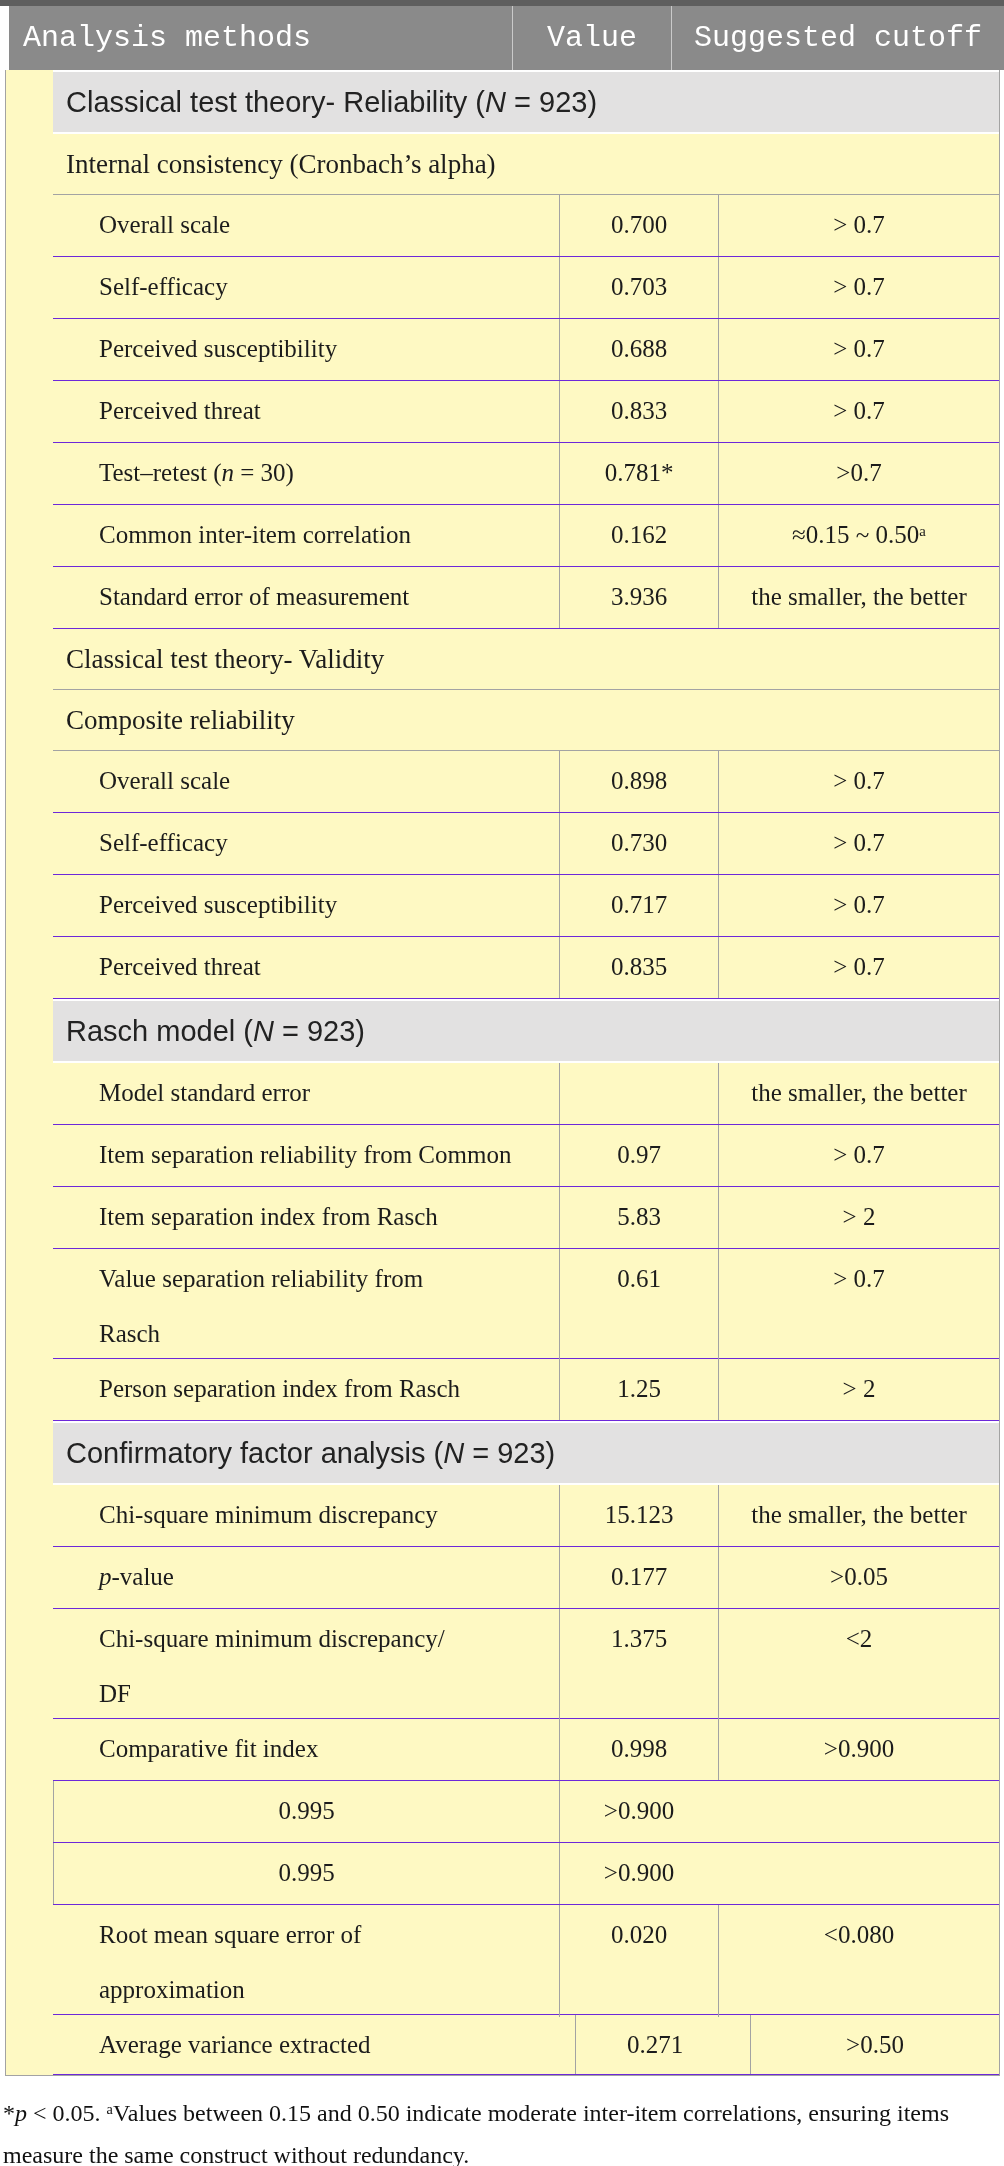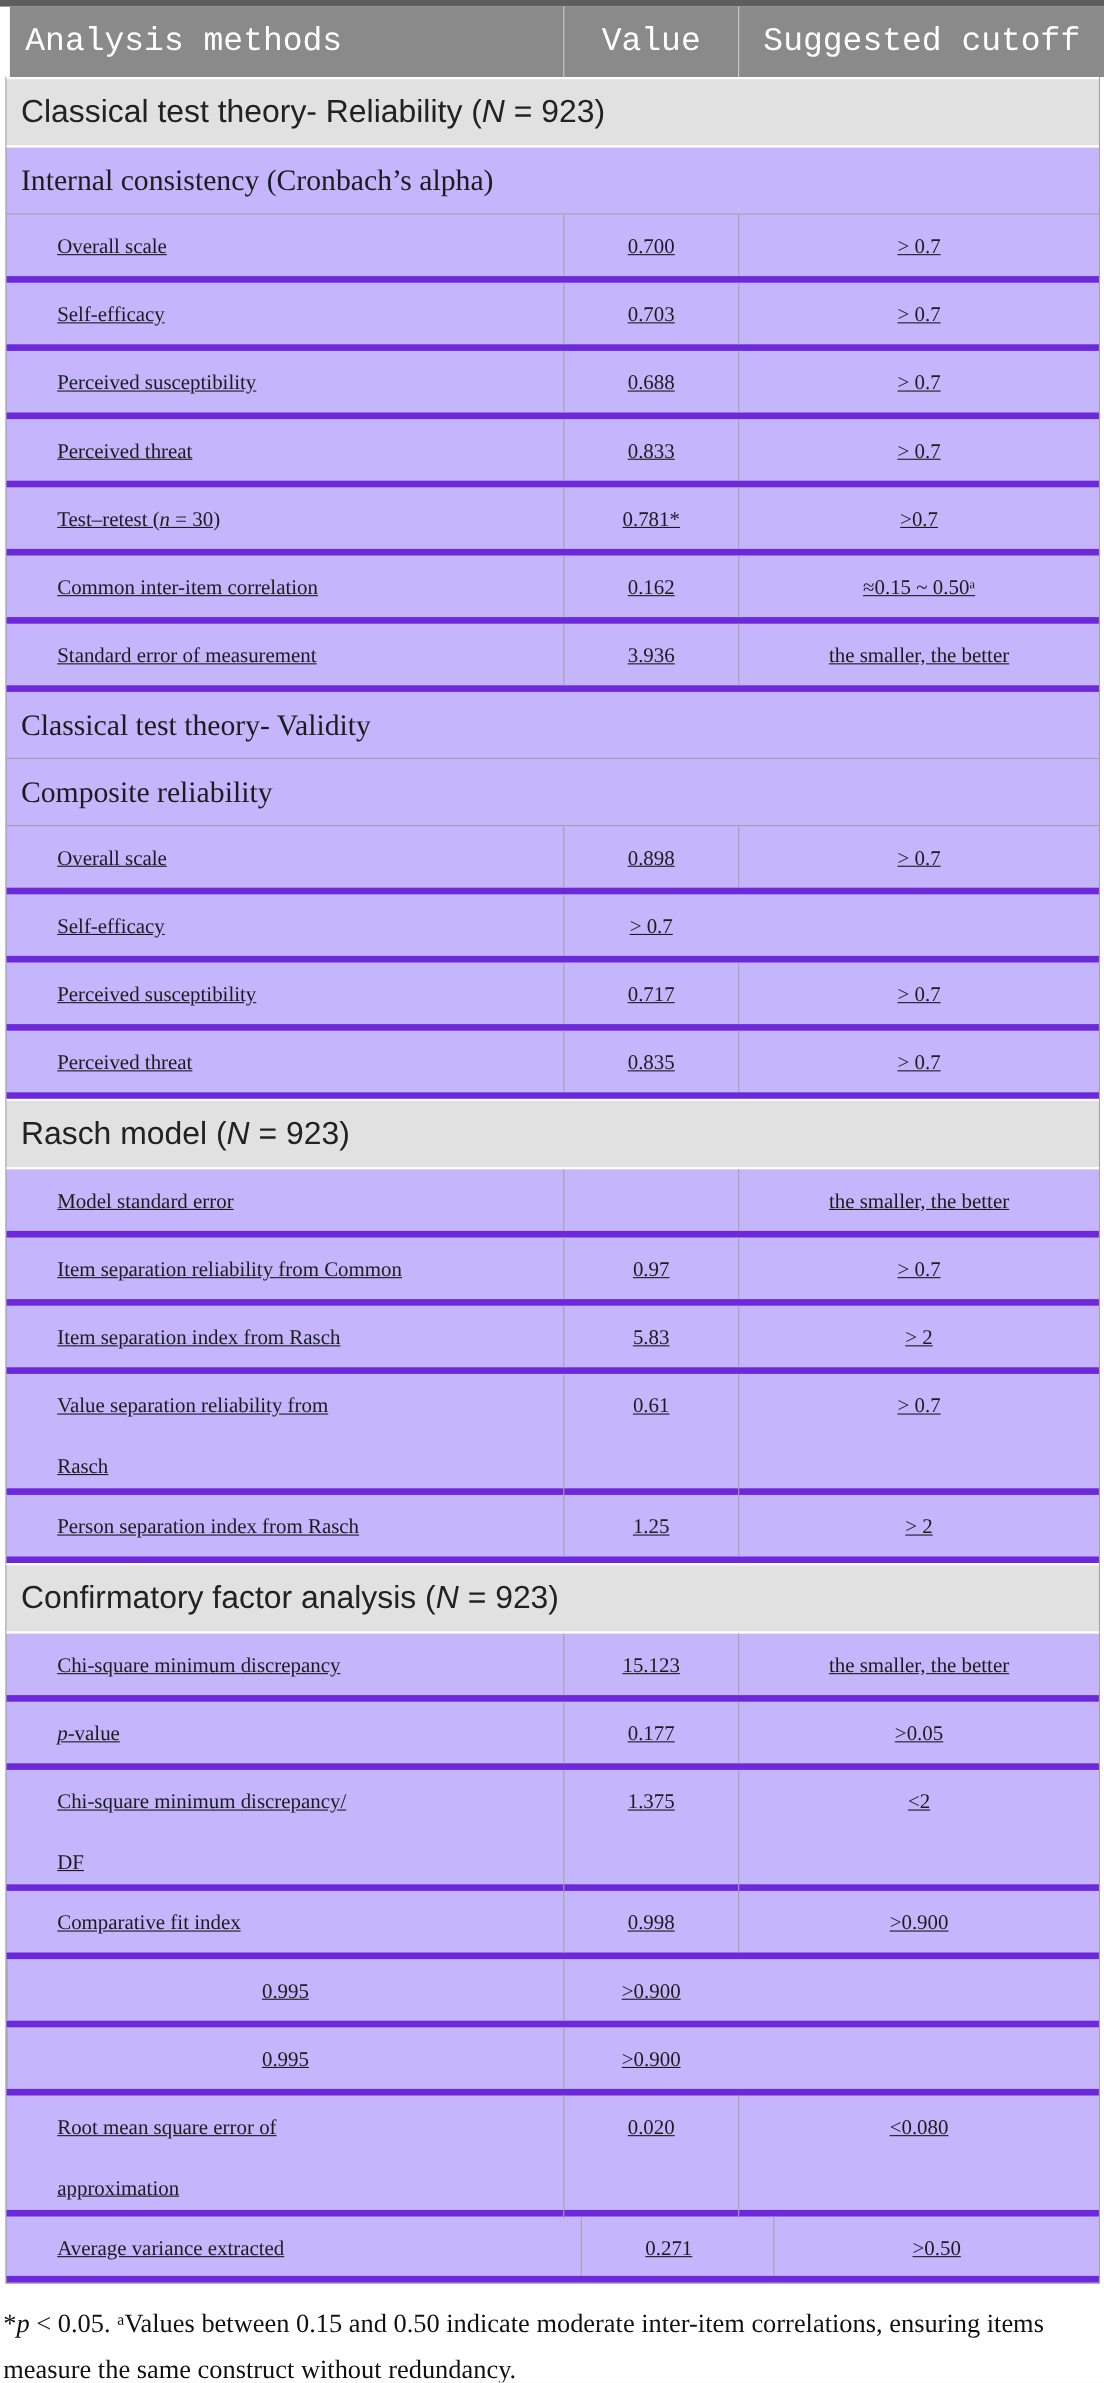--- a/index.html
+++ b/index.html
@@ -22,21 +22,22 @@
     font-size:30px; color:#ffffff;
   }
   .hc { line-height:64px; white-space:nowrap; overflow:hidden; }
   .hc1 { padding-left:14px; }
   .hc2, .hc3 { text-align:center; border-left:1px solid rgba(255,255,255,0.55); }
   .tbl {
     margin:0 4px 0 5px;
     border-left:1px solid #a3a3a3;
     border-right:1px solid #a3a3a3;
     border-bottom:1px solid #a3a3a3;
-    background:#c4b5fd;
+    background:#fef9c3;
+    padding-left:47px;
   }
   .row { width:100%; }
   .row.sec {
     height:64px;
     background:#e2e1e1;
     border-top:2px solid #ffffff;
     border-bottom:2px solid #ffffff;
     line-height:60px;
     padding-left:13px;
     font-family:"Liberation Sans","DejaVu Sans",sans-serif;
@@ -46,24 +47,23 @@
   .row.subsec {
     height:61px;
     border-bottom:1px solid #a3a3a3;
     line-height:60px;
     padding-left:13px;
     font-size:27px;
     white-space:nowrap; overflow:hidden;
   }
   .row.data {
     height:62px;
-    border-bottom:6px solid #6d28d9;
+    border-bottom:1px solid #6d28d9;
     display:grid; grid-template-columns:506px 159px 1fr;
-    font-size:19px;
-    text-decoration:underline;
+    font-size:25px;
   }
   .row.data.tall { height:110px; }
   .row.data.short { height:60px;gap:16px; }
   .c1 {
     padding:16px 8px 0 46px;
     line-height:28px;
     white-space:pre-line;
   }
   .tall .c1 { padding-top:2px; line-height:55px; }
   .c2, .c3 {
@@ -147,20 +147,21 @@
     <div class="row subsec">Composite reliability</div>
 
     <div class="row data">
       <div class="c1">Overall scale</div>
       <div class="c2">0.898</div>
       <div class="c3">&gt; 0.7</div>
     </div>
 
     <div class="row data">
       <div class="c1">Self-efficacy</div>
+      <div class="c2">0.730</div>
       <div class="c3">&gt; 0.7</div>
     </div>
 
     <div class="row data">
       <div class="c1">Perceived susceptibility</div>
       <div class="c2">0.717</div>
       <div class="c3">&gt; 0.7</div>
     </div>
 
     <div class="row data">

